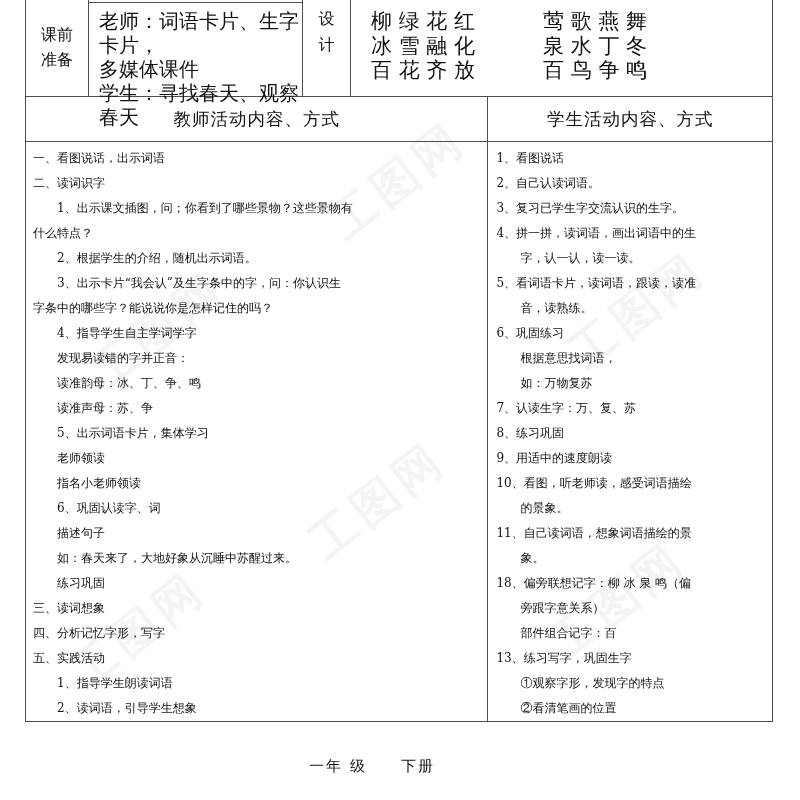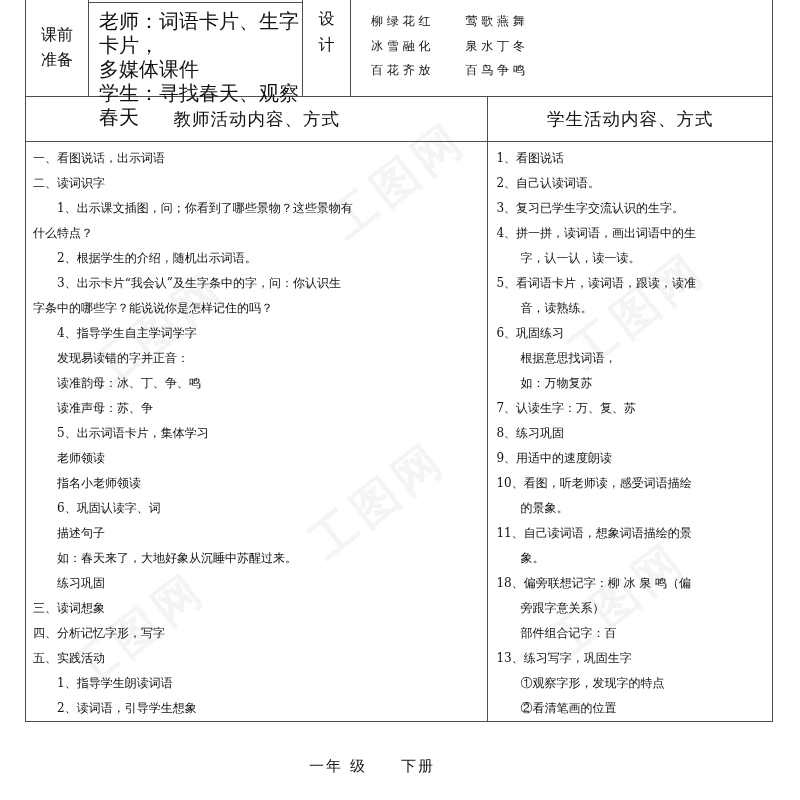--- a/index.html
+++ b/index.html
@@ -14,21 +14,21 @@
   .table{position:absolute;left:25px;top:0;width:748px;z-index:1;}
   .row{display:flex;box-sizing:border-box;}
   .cell{box-sizing:border-box;border-right:1px solid #4d4d4d;position:relative;}
 
   
   .top-section{height:97px;border-left:1px solid #4d4d4d;border-bottom:1px solid #4d4d4d;}
   .prep-label{width:63px;text-align:center;padding-top:22px;font-size:16px;line-height:25px;}
   .prep-content{width:214px;padding:9px 0 0 10px;font-size:20px;line-height:24px;}
   .seg-top{position:absolute;left:0;top:2px;width:100%;height:1px;background:#4d4d4d;}
   .design-label{width:48px;text-align:center;padding-top:6px;font-size:16px;line-height:26px;}
-  .words{flex:1;display:flex;gap:35px;padding:9px 0 0 20px;font-size:12px;line-height:24.5px;border-right:1px solid #4d4d4d;}
+  .words{flex:1;display:flex;gap:68px;padding:9px 0 0 20px;font-size:21px;line-height:24.5px;border-right:1px solid #4d4d4d;}
   .words .group{white-space:pre;}
 
   
   .header-row{height:45px;border-left:1px solid #4d4d4d;border-bottom:1px solid #4d4d4d;}
   .hdr{display:flex;align-items:center;justify-content:center;font-size:17.5px;letter-spacing:1px;}
   .hdr-left{width:463px;}
   .hdr-right{width:285px;}
 
   
   .content-row{border-left:1px solid #4d4d4d;border-bottom:1px solid #4d4d4d;min-height:579px;align-items:stretch;}

